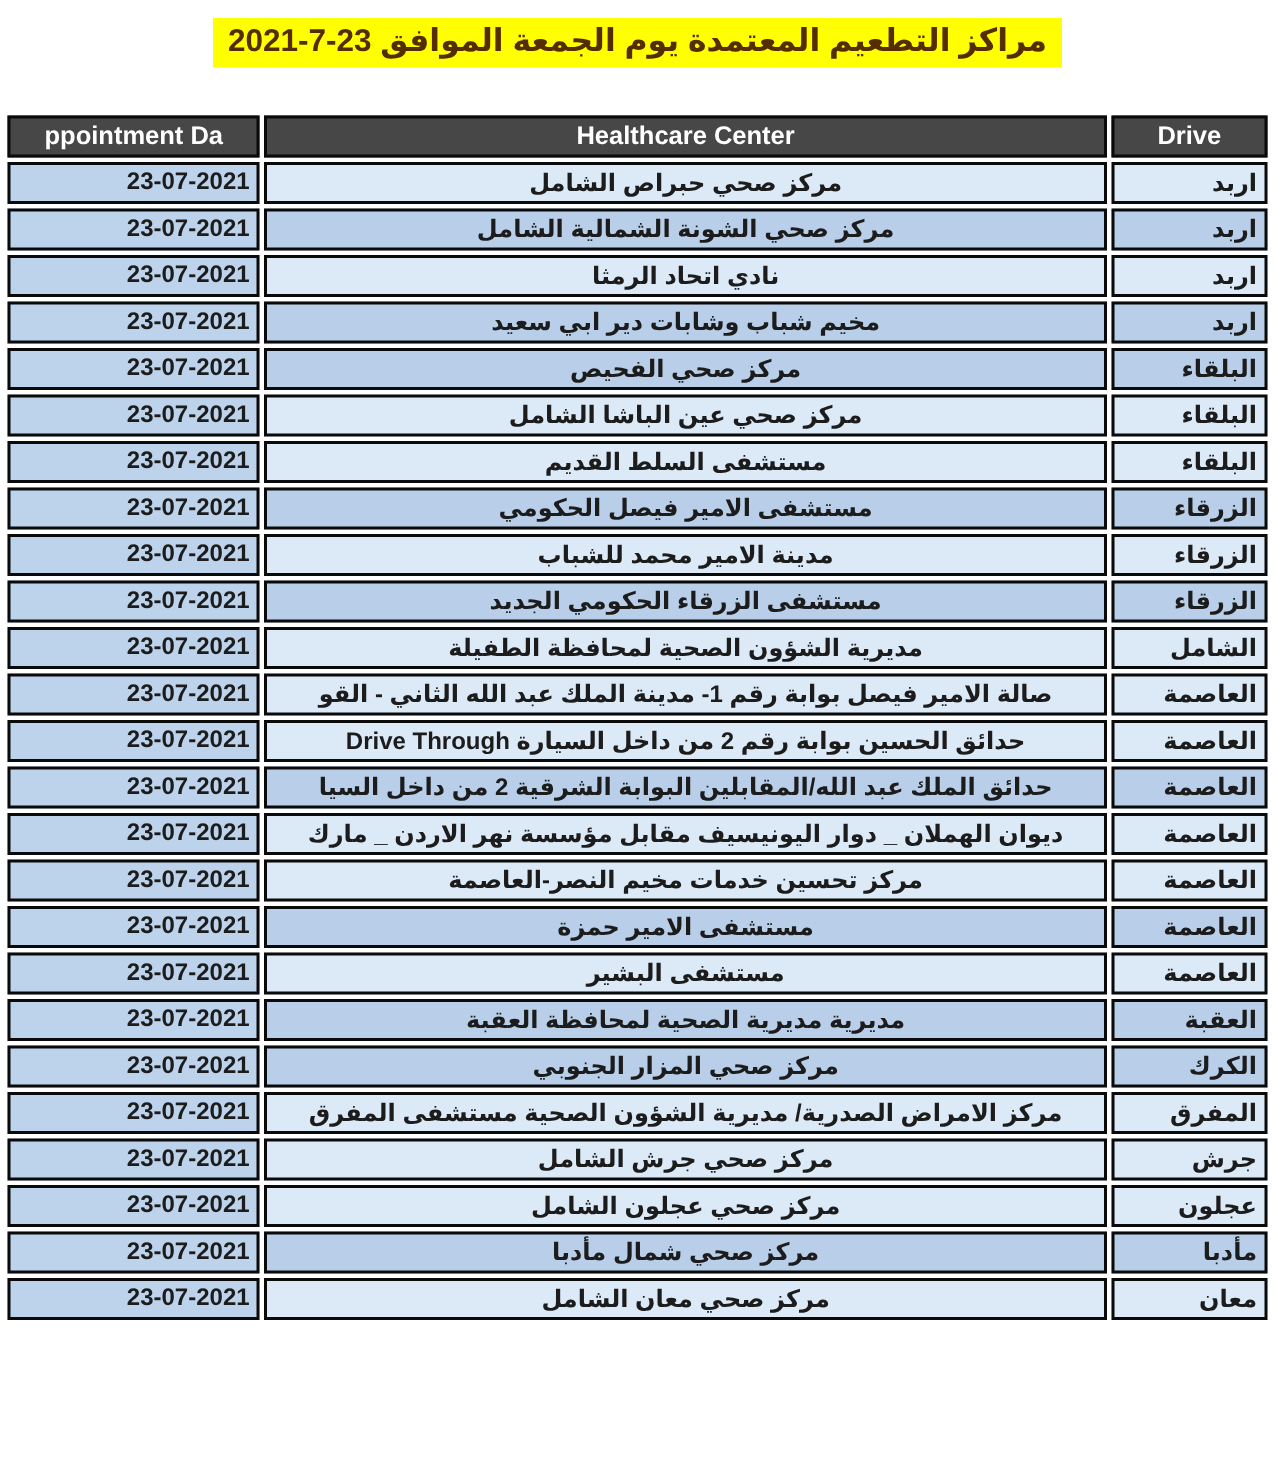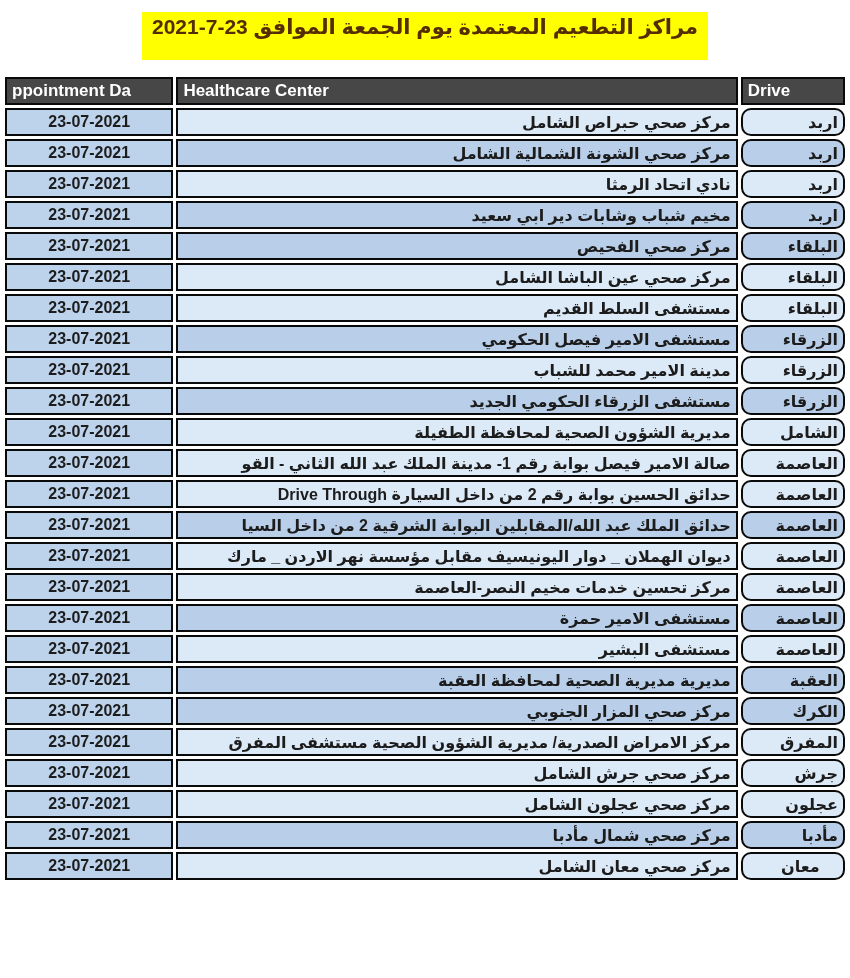--- a/index.html
+++ b/index.html
@@ -13,43 +13,43 @@
   body{
     width:850px;height:978px;background:var(--page_bg);
     font-family:"Liberation Sans","DejaVu Sans",sans-serif;
     overflow:hidden;
   }
   .title-wrap{
     width:100%;text-align:center;margin-top:12px;height:40px;
   }
   .title{
     display:inline-block;background:var(--title_bg);color:var(--title_text);
-    font-weight:bold;font-size:21px;padding:3px 10px 21px 10px;
+    font-weight:bold;font-size:21px;padding:3px 10px 5px 10px;
     direction:rtl;unicode-bidi:plaintext;
   }
   table.sheet{
     border-collapse:separate;border-spacing:3px;
     margin:22px 0 0 2px;table-layout:fixed;width:846px;
   }
   .sheet th,.sheet td{
     border:2px solid var(--border);
     height:28px;padding:0 5px;
     font-weight:bold;font-size:16px;color:var(--cell_text);
     white-space:nowrap;overflow:hidden;
   }
   .sheet th{
     background:var(--header_bg);color:var(--header_text);
-    font-size:17px;text-align:left;
+    font-size:17px;text-align:center;
   }
   col.c-date{width:168px;}
   col.c-center{width:560px;}
   col.c-city{width:104px;}
-  td.date{background:var(--date_col);text-align:center;direction:ltr;padding-left:5px;}
-  td.center{text-align:right;direction:rtl;}
-  td.city{text-align:right;direction:rtl;padding-left:20px;border-radius:10px;}
+  td.date{background:var(--date_col);text-align:right;direction:ltr;padding-left:5px;}
+  td.center{text-align:center;direction:rtl;}
+  td.city{text-align:right;direction:rtl;padding-left:20px;}
   td.light{background:var(--row_light);}
   td.medium{background:var(--row_medium);}
 </style>
 </head>
 <body>
 
 <div class="title-wrap">
   <span class="title">مراكز التطعيم المعتمدة يوم الجمعة الموافق 23-7-2021</span>
 </div>
 
@@ -183,16 +183,16 @@
     <td class="city light">عجلون</td>
   </tr>
       <tr>
     <td class="date">23-07-2021</td>
     <td class="center medium">مركز صحي شمال مأدبا</td>
     <td class="city medium">مأدبا</td>
   </tr>
       <tr>
     <td class="date">23-07-2021</td>
     <td class="center light">مركز صحي معان الشامل</td>
-    <td class="city light" style="text-align: center;">معان</td>
+    <td class="city light" style="">معان</td>
   </tr>
     </tbody>
 </table>
 
 </body></html>

